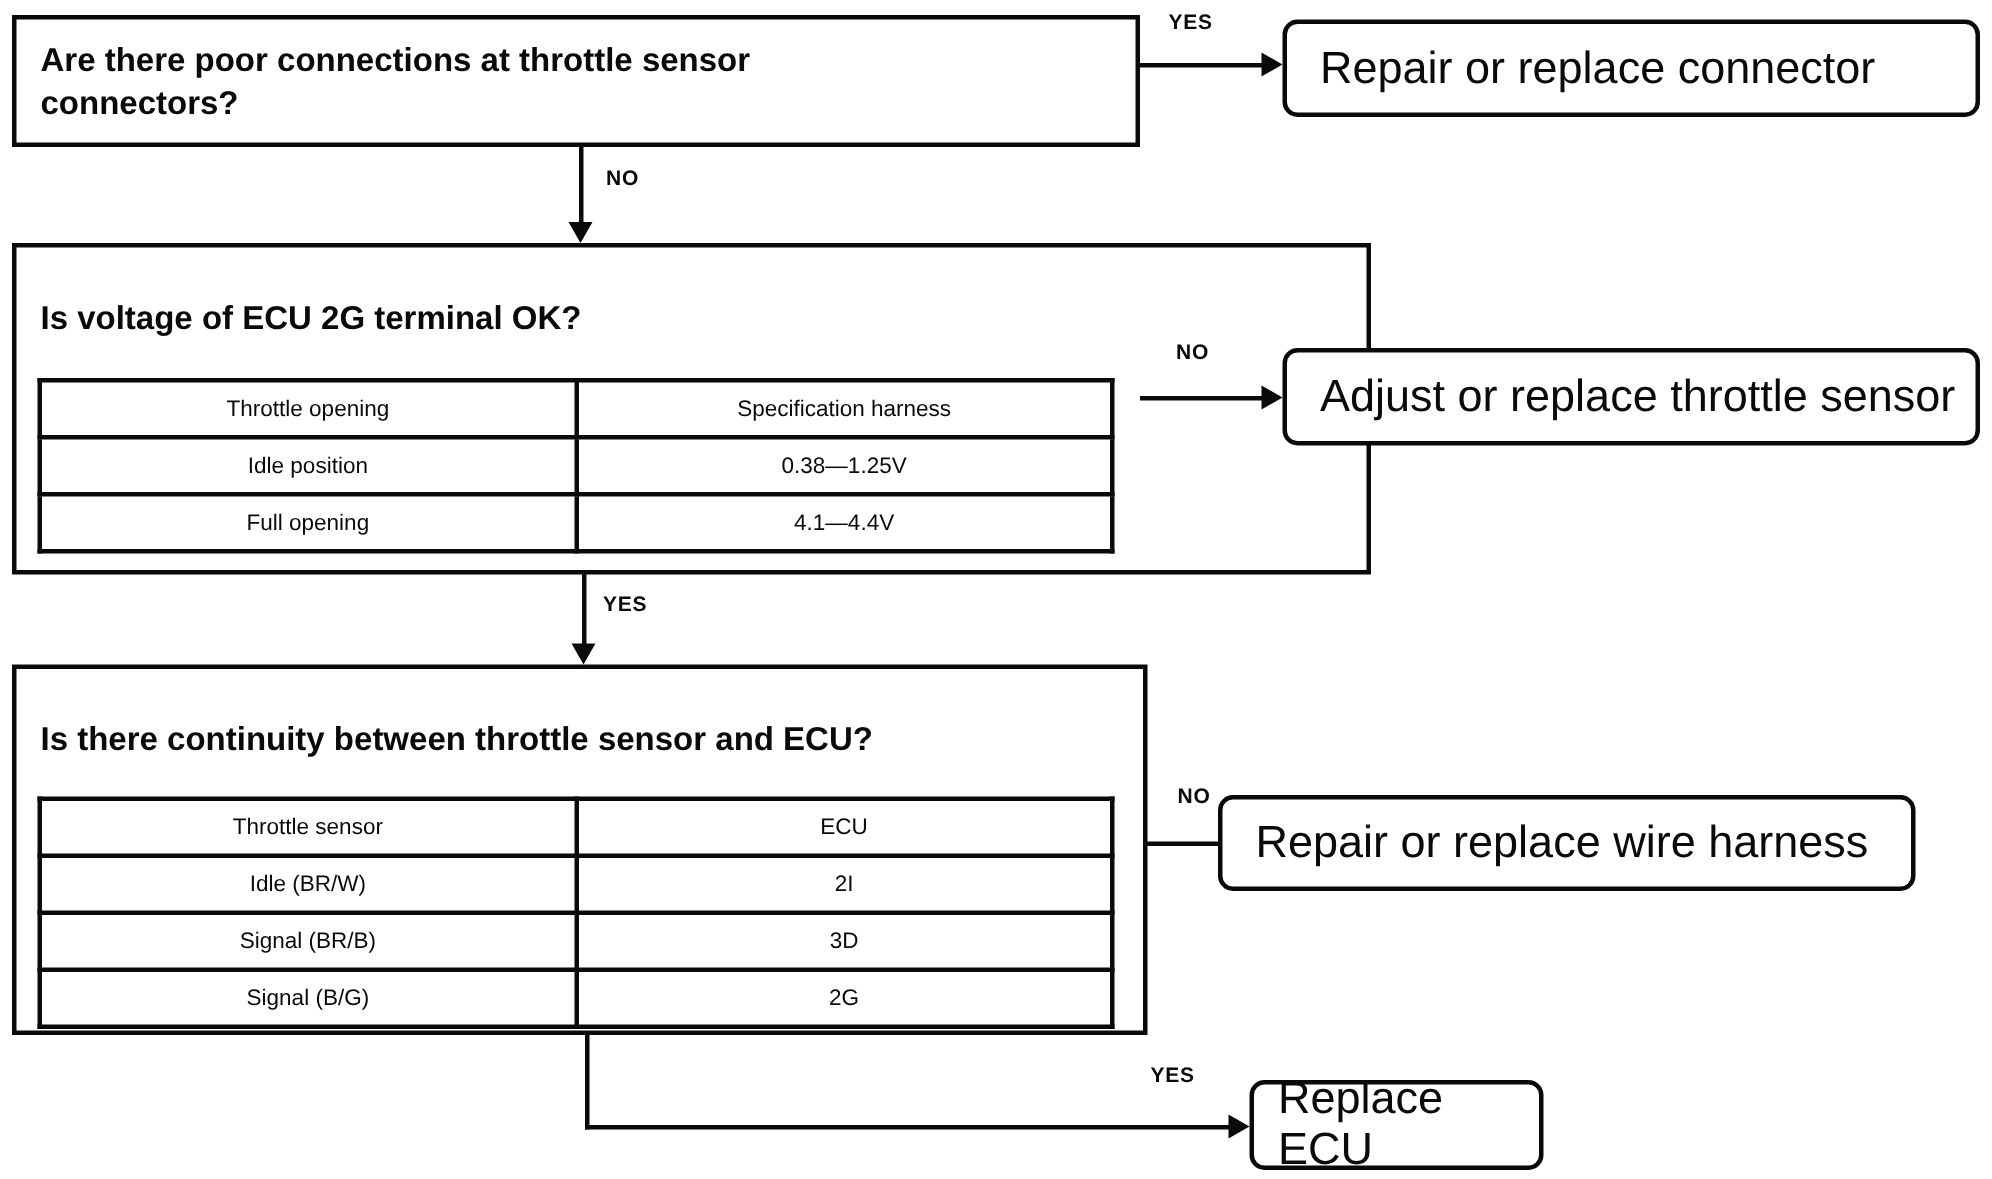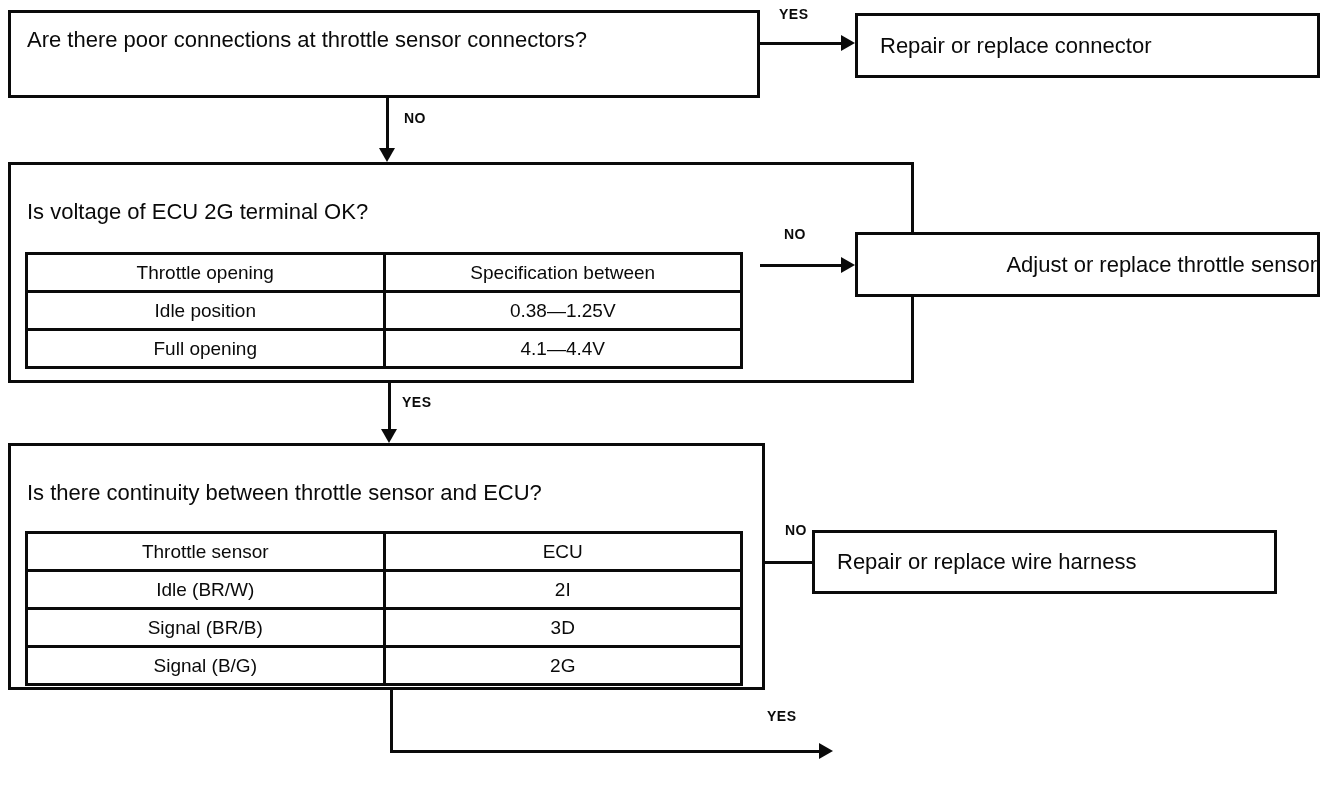--- a/index.html
+++ b/index.html
@@ -20,38 +20,40 @@
     position: absolute;
     border: 3px solid #0a0a0a;
     box-sizing: border-box;
     background: #ffffff;
   }
   .question-text {
     margin: 0;
     padding: 32px 16px 0 16px;
     font-size: 22px;
     line-height: 1.32;
+    font-weight: bold;
   }
   #q1 .question-text { max-width: 580px; padding-top: 12px; }
   .action-box {
     display: flex;
     align-items: center;
     padding-left: 22px;
-    font-size: 22px;
+    font-size: 30px;
+    border-radius: 10px;
   }
   table.spec-table {
     border-collapse: collapse;
     margin: 24px 0 0 14px;
     width: 718px;
     table-layout: fixed;
   }
   table.spec-table td {
     border: 3px solid #0a0a0a;
     text-align: center;
-    font-size: 19px;
+    font-size: 15px;
     height: 33px;
     padding: 1px 6px;
   }
   #q2 table.spec-table { margin-top: 26px; }
   .h-line { position: absolute; height: 3px; background: #0a0a0a; }
   .v-line { position: absolute; width: 3px; background: #0a0a0a; }
   .arrow-right {
     position: absolute; width: 0; height: 0;
     border-top: 8px solid transparent;
     border-bottom: 8px solid transparent;
@@ -90,39 +92,39 @@
   <div class="v-line" style="left:386px; top:96px; height:56px;"></div>
   <div class="arrow-down" style="left:379px; top:148px;"></div>
   <span class="edge-label" style="left:404px; top:110px;">NO</span>
 
   <div class="box" id="q2" style="left:8px; top:162px; width:906px; height:221px;">
     <p class="question-text">Is voltage of ECU 2G terminal OK?</p>
     <table class="spec-table">
       <tbody>
           <tr>
         <td>Throttle opening</td>
-        <td>Specification between</td>
+        <td>Specification harness</td>
       </tr>
       <tr>
         <td>Idle position</td>
         <td>0.38—1.25V</td>
       </tr>
       <tr>
         <td>Full opening</td>
         <td>4.1—4.4V</td>
       </tr>
     </tbody>
       </table>
   </div>
 
   <span class="edge-label" style="left:784px; top:226px;">NO</span>
   <div class="h-line" style="left:760px; top:264px; width:83px;"></div>
   <div class="arrow-right" style="left:841px; top:257px;"></div>
 
-  <div class="box action-box" style="left:855px; top:232px; width:465px; height:65px;justify-content:flex-end;">
+  <div class="box action-box" style="left:855px; top:232px; width:465px; height:65px;">
     <span>Adjust or replace throttle sensor</span>
   </div>
 
   <div class="v-line" style="left:388px; top:381px; height:50px;"></div>
   <div class="arrow-down" style="left:381px; top:429px;"></div>
   <span class="edge-label" style="left:402px; top:394px;">YES</span>
 
   <div class="box" id="q3" style="left:8px; top:443px; width:757px; height:247px;">
     <p class="question-text">Is there continuity between throttle sensor and ECU?</p>
     <table class="spec-table">
@@ -153,14 +155,17 @@
 
   <div class="box action-box" style="left:812px; top:530px; width:465px; height:64px;">
     <span>Repair or replace wire harness</span>
   </div>
 
   <div class="v-line" style="left:390px; top:688px; height:65px;"></div>
   <div class="h-line" style="left:390px; top:750px; width:430px;"></div>
   <div class="arrow-right" style="left:819px; top:743px;"></div>
   <span class="edge-label" style="left:767px; top:708px;">YES</span>
 
+  <div class="box action-box" style="left:833px; top:720px; width:196px; height:60px; padding-left:16px;">
+    <span>Replace ECU</span>
+  </div>
 
 </div>
 
 </body></html>

